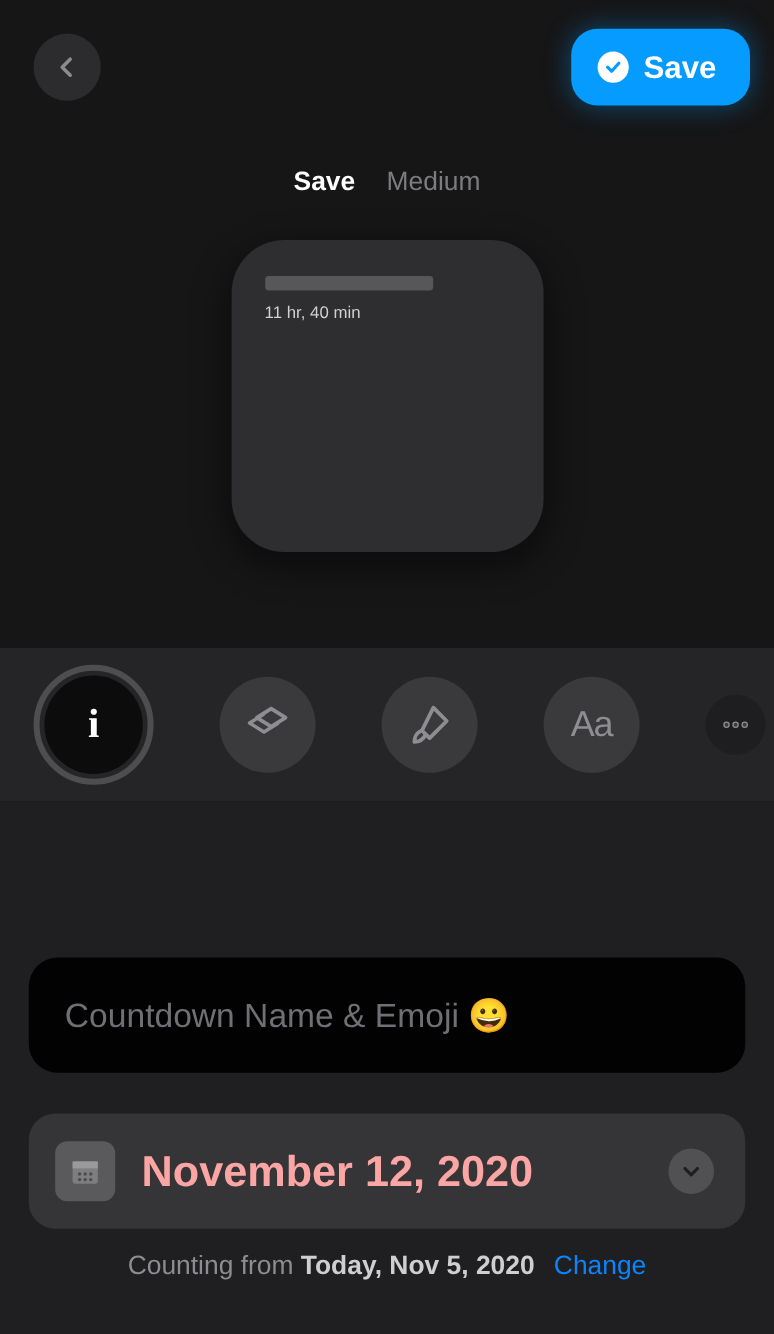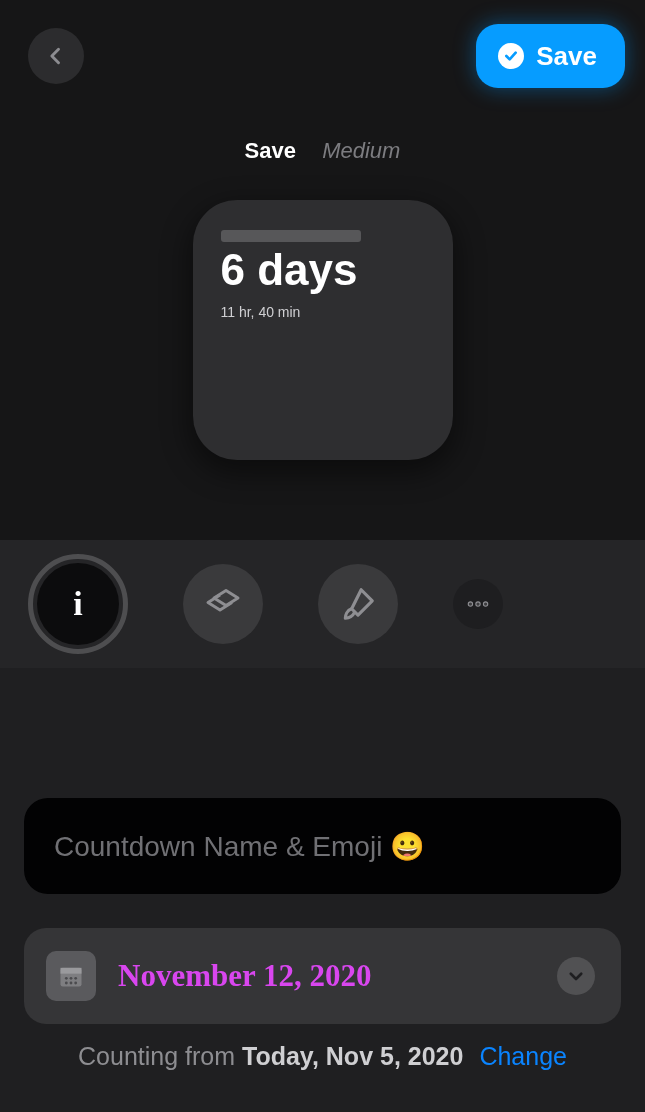--- a/index.html
+++ b/index.html
@@ -58,21 +58,21 @@
     .size-tabs {
       text-align: center;
       margin-top: 50px;
       font-size: 22px;
     }
     .size-tabs span {
       padding: 0 10px;
       cursor: pointer;
     }
     .size-tabs .active { color: #fff; font-weight: 600; }
-    .size-tabs .inactive { color: #7c7c80; font-style: italic; }
+    .size-tabs .inactive { color: #7c7c80; }
 
     
     .preview-wrap {
       display: flex;
       justify-content: center;
       margin-top: 36px;
     }
     .widget {
       width: 260px;
       height: 260px;
@@ -174,32 +174,32 @@
       display:flex; align-items:center;
       gap: 22px;
       cursor:pointer;
     }
     .date-row .cal-icon {
       width: 50px; height: 50px; border-radius: 10px;
       background: #5a5a5d;
       display:flex; align-items:center; justify-content:center;
     }
     .date-row .date-text {
-      flex:1; color:#d946ef; font-weight:800; font-size: 31px; font-family: Liberation Serif, serif;
+      flex:1; color:#fca5a5; font-weight:800; font-size: 36px;
     }
     .date-row .chev {
       width:38px; height:38px; border-radius:50%;
       background:#515153;
       display:flex; align-items:center; justify-content:center;
     }
 
     .counting-line {
       text-align:center;
       margin-top: 18px;
-      font-size: 25px;
+      font-size: 22px;
       color:#8d8d91;
     }
     .counting-line .bold { color:#cfcfd2; font-weight:600; }
     .counting-line .change {
       color:#0a84ff; margin-left: 16px; cursor:pointer;
     }
   </style>
 </head>
 <body>
 
@@ -220,41 +220,43 @@
 </div>
 
 <div class="size-tabs">
   <span class="active">Save</span>
   <span class="inactive">Medium</span>
 </div>
 
 <div class="preview-wrap">
   <div class="widget">
     <div class="skeleton-line"></div>
-    <div class="days">6 days</div>
     <div class="sub">11 hr, 40 min</div>
   </div>
 </div>
 
 <div class="toolbar-row">
   <div class="tool-btn selected-wrap">
     <div class="outer-ring"></div>
     <div class="inner">i</div>
   </div>
   <div class="tool-btn">
     <svg width="36" height="36" viewBox="0 0 24 24" fill="none">
       <path d="M14 3 L22 8 L14 13 L6 8 Z" stroke-width="2" stroke-linejoin="round"></path>
       <path d="M10 6 L2 11 L10 16 L18 11" stroke-width="2" stroke-linejoin="round"></path>
     </svg>
   </div>
   <div class="tool-btn">
     <svg width="38" height="38" viewBox="0 0 24 24" fill="none">
       <path d="M14 3 L21 10 L12 19 L8 15 Z" stroke-width="2" stroke-linejoin="round"></path>
       <path d="M8 15 C5 16 4 19 4 21 C7 21 9 19 10 17" stroke-width="2" stroke-linejoin="round"></path>
     </svg>
+  </div>
+  <div class="tool-btn">
+    <span class="aa">Aa</span>
   </div>
   <div class="tool-btn more">
     <svg width="26" height="26" viewBox="0 0 24 24">
       <circle cx="5" cy="12" r="2" fill="#3c3c3e"></circle>
       <circle cx="12" cy="12" r="2" fill="#3c3c3e"></circle>
       <circle cx="19" cy="12" r="2" fill="#3c3c3e"></circle>
     </svg>
   </div>
 </div>
 

